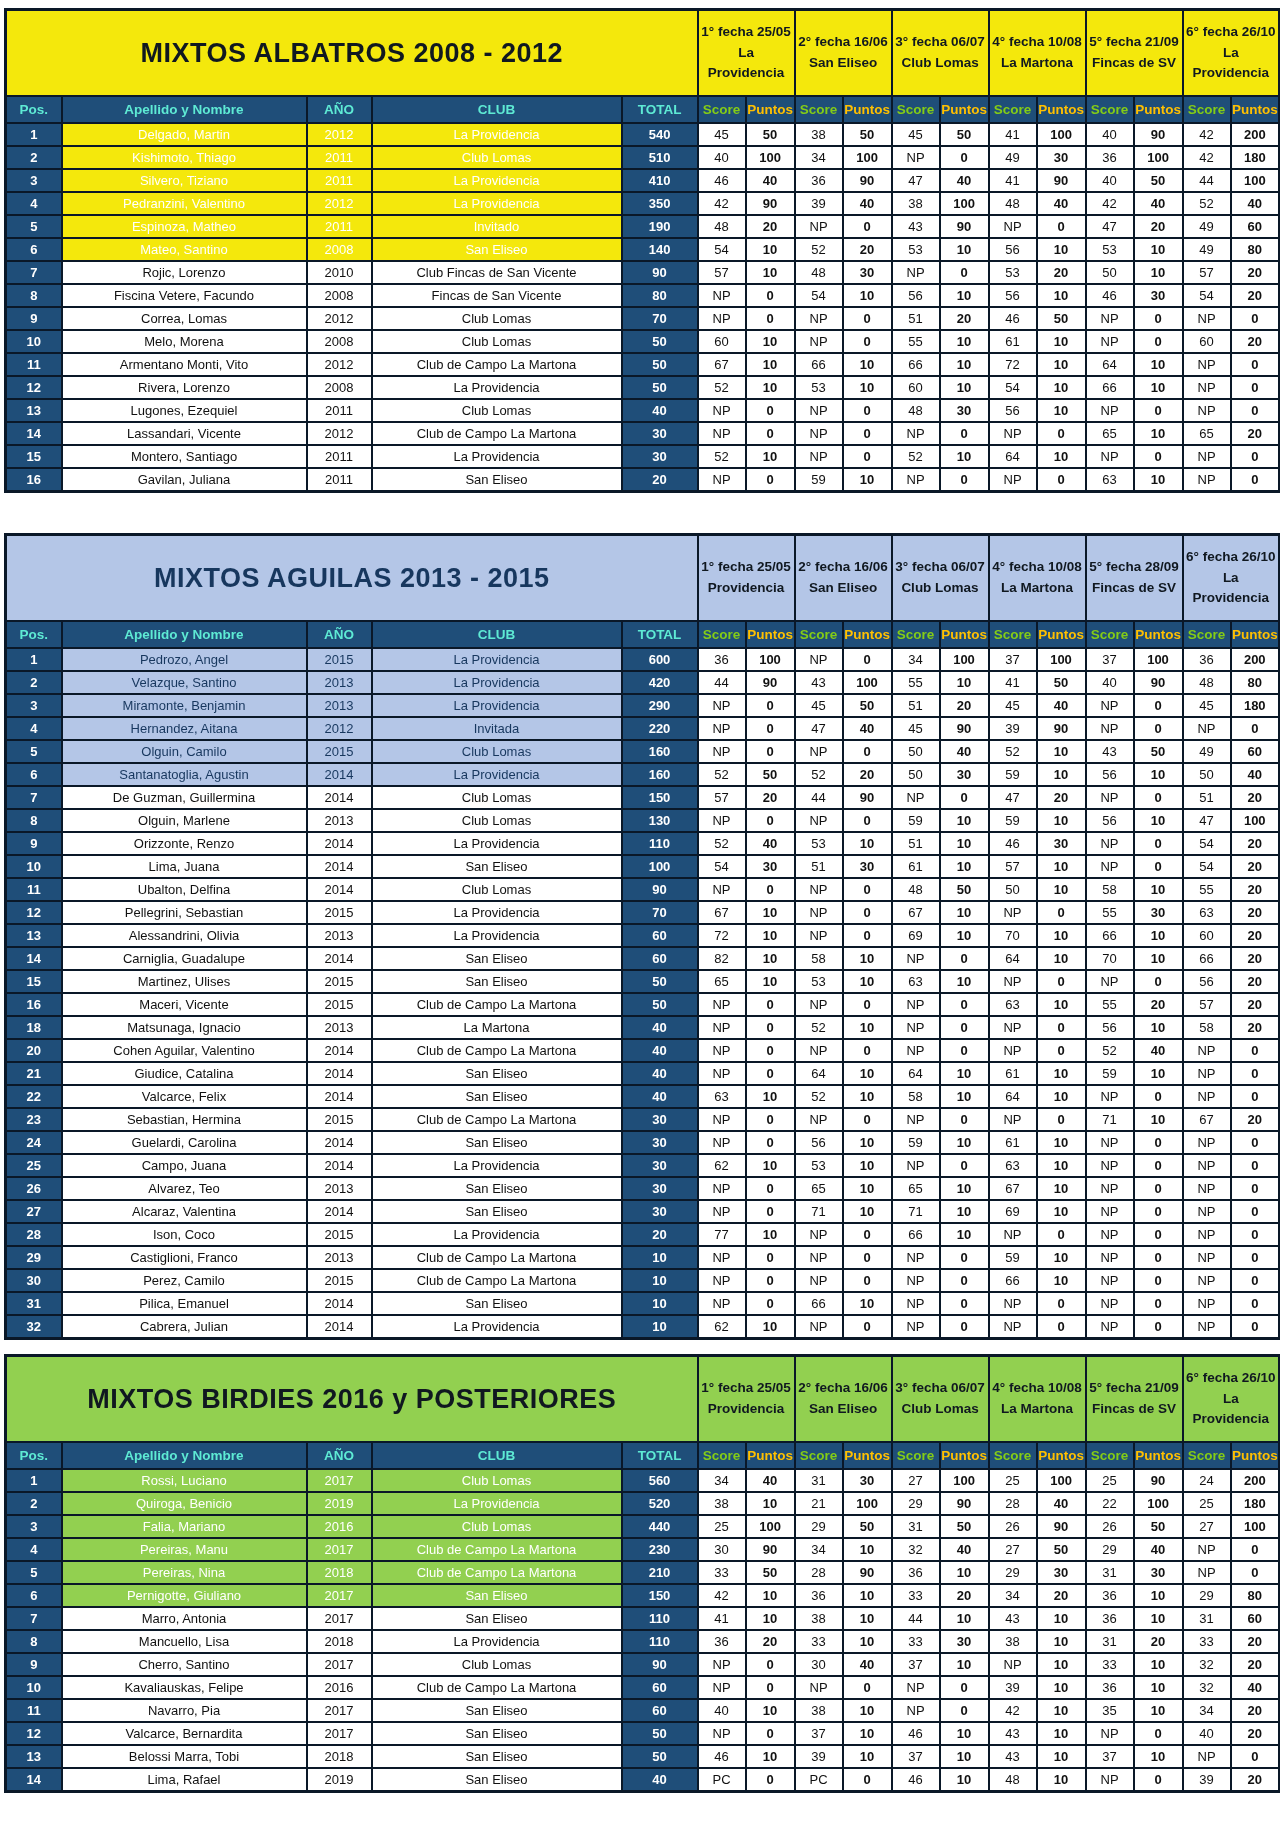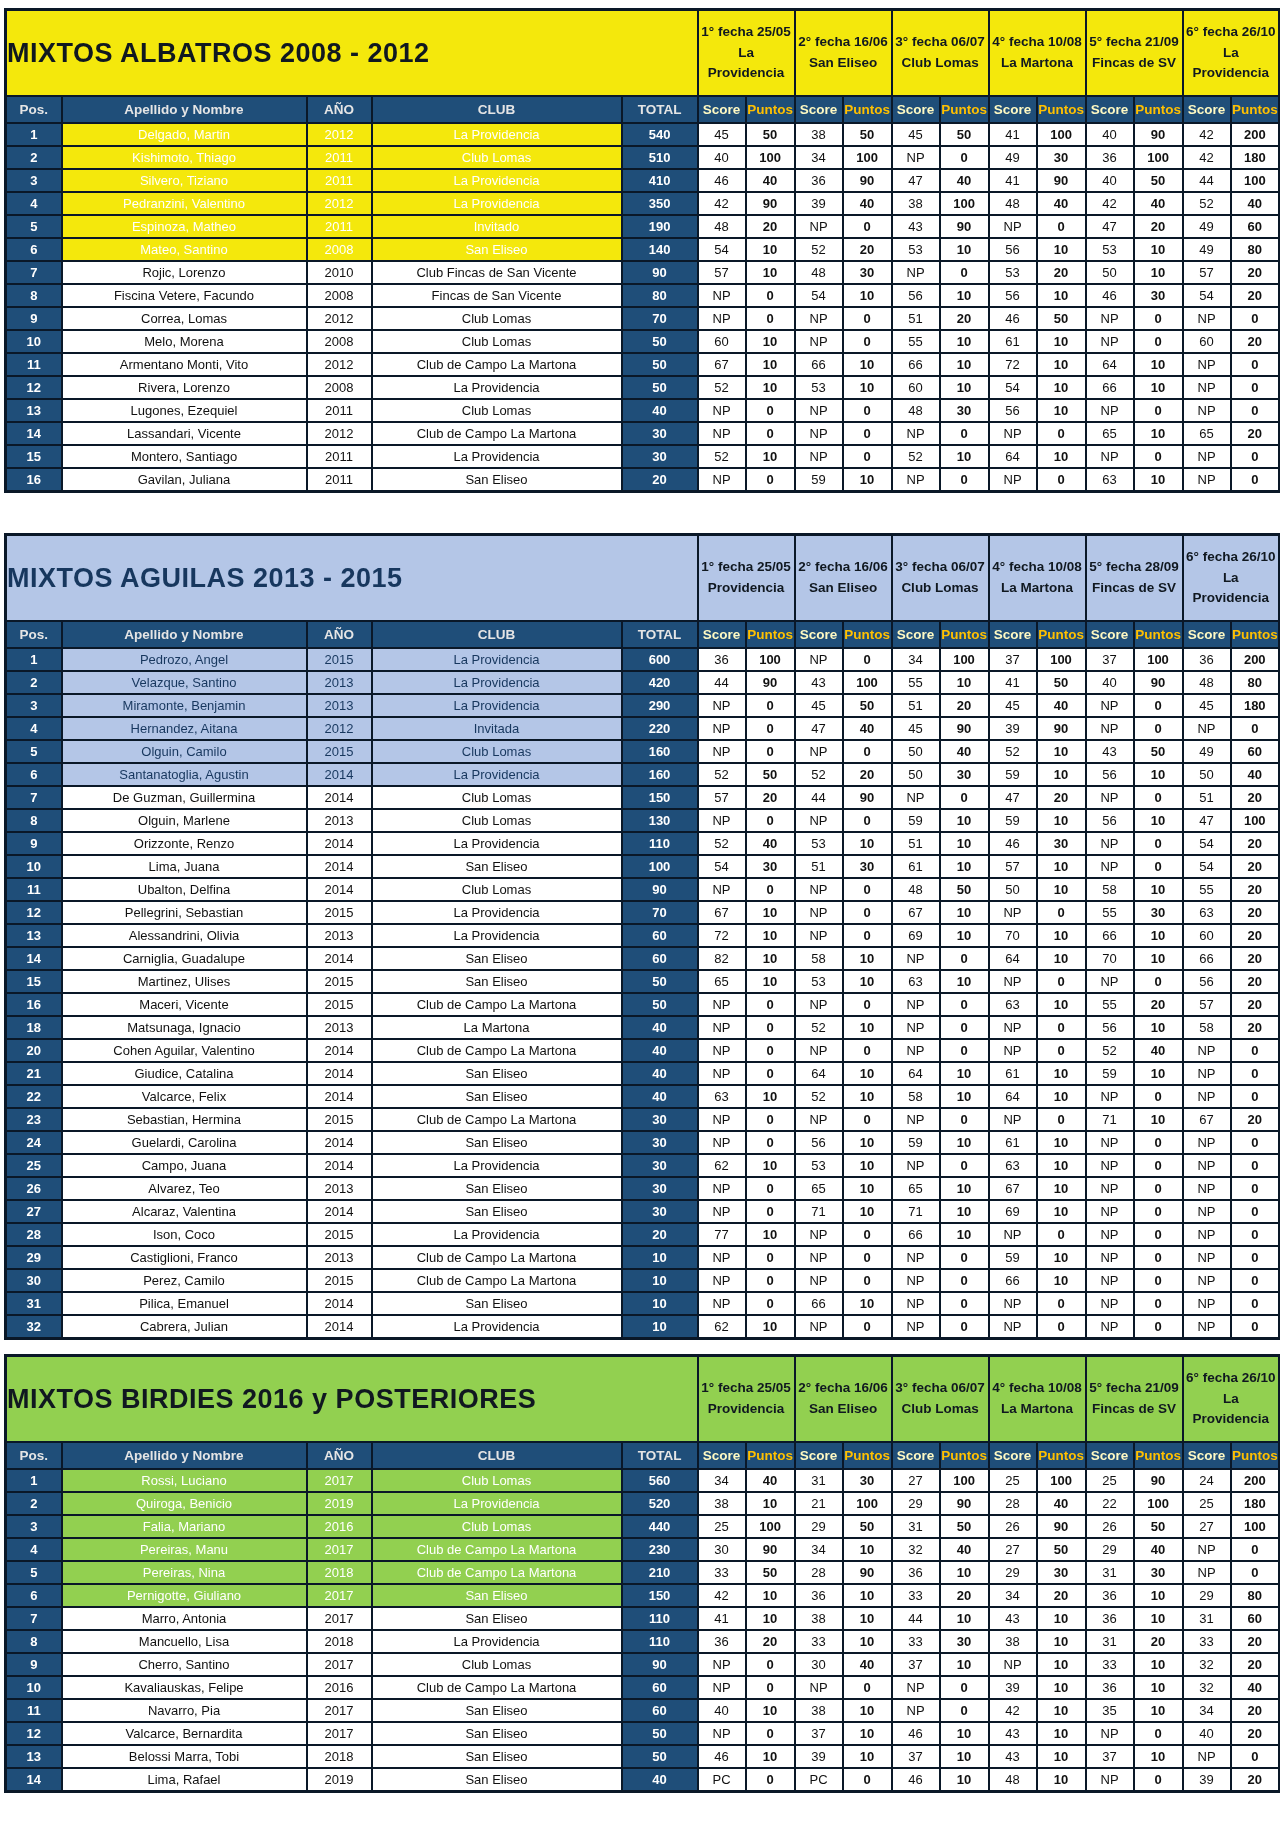--- a/index.html
+++ b/index.html
@@ -22,44 +22,44 @@
   .standings-table th, .standings-table td {
     border:2px solid #0a1828;
     overflow:hidden;
     padding:0;
   }
   .title-cell {
     background:var(--band);
     color:var(--title-color);
     font-size:27px;
     font-weight:bold;
-    text-align:left;
+    text-align:center;
     height:84px;
     letter-spacing:0.5px;
   }
   .fecha-cell {
     background:var(--band);
     color:#101820;
     font-weight:bold;
     font-size:13.5px;
     text-align:center;
     line-height:1.55;
     white-space:normal;
     padding:2px 3px;
   }
   .subheader-row th {
     background:#1f4e79;
-    color:#e5e5e5;
+    color:#5eead4;
     font-size:13.5px;
     font-weight:bold;
     height:25px;
     text-align:center;
     white-space:nowrap;
   }
-  .subheader-row th.score-h  { color:#fef9c3; }
+  .subheader-row th.score-h  { color:#84cc16; }
   .subheader-row th.puntos-h { color:#ffc000;margin-top:30px; }
 
   .standings-table tbody td {
     height:21px;
     font-size:13px;
     text-align:center;
     color:#111111;
     background:#ffffff;
     white-space:nowrap;
   }

